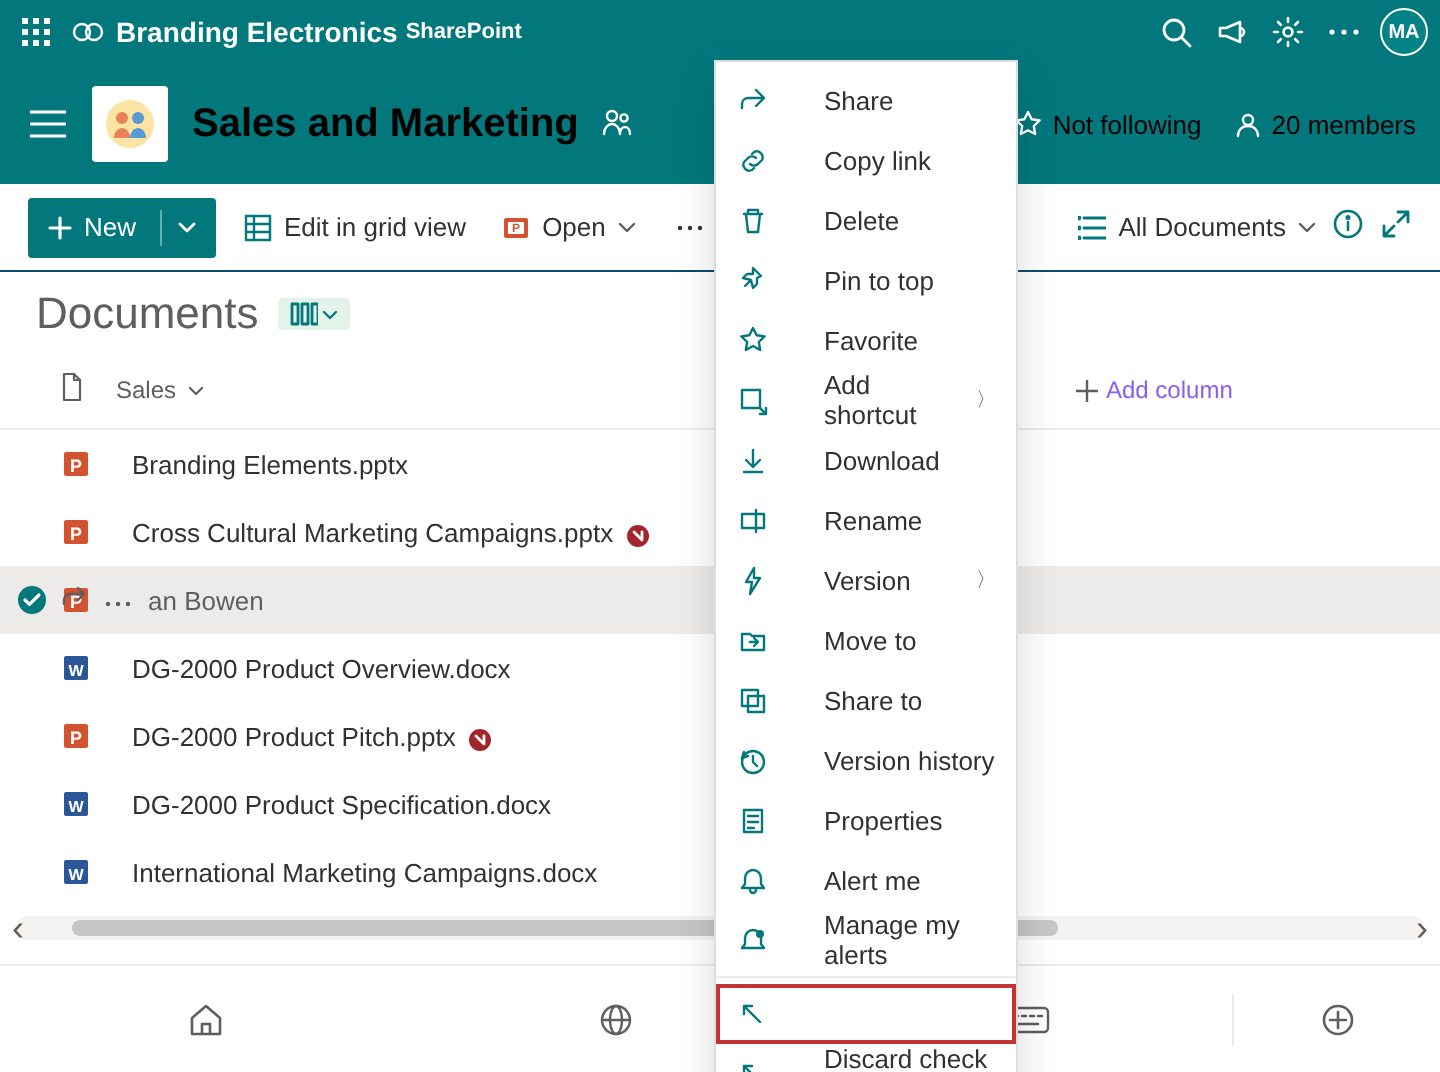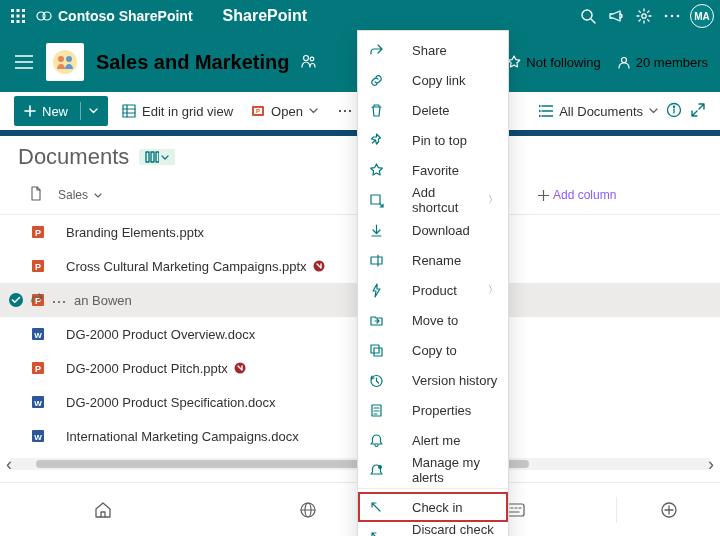--- a/index.html
+++ b/index.html
@@ -3,36 +3,36 @@
 <meta charset="utf-8">
 <style>
   * { box-sizing: border-box; margin: 0; padding: 0; font-family: "Segoe UI", Arial, sans-serif; }
   body { width: 720px; height: 536px; overflow: hidden; background: #fff; position: relative; font-size: 13px; color: #323130; }
 
   
   .suitebar { height: 32px; background: #03787c; color: #fff; display: flex; align-items: center; padding: 0 6px; }
   .suitebar .waffle { width: 24px; height: 24px; display: flex; align-items: center; justify-content: center; cursor: pointer; }
   .suitebar .brandicon { margin-left: 6px; width: 18px; display: flex; align-items: center; }
   .suitebar .brand { font-weight: 600; font-size: 14px; margin-left: 4px; }
-  .suitebar .appname { margin-left: 30px; font-size: 16px; font-weight: 600; }
+  .suitebar .appname { margin-left: 4px; font-size: 11px; font-weight: 600; }
   .suitebar .spacer { flex: 1; }
   .suitebar .iconbtn { width: 28px; height: 28px; display: flex; align-items: center; justify-content: center; cursor: pointer; }
   .suitebar .avatar { width: 24px; height: 24px; border-radius: 50%; background: #038387; border: 1px solid #fff; display: flex; align-items: center; justify-content: center; font-size: 10px; font-weight: 600; margin-left: 4px; }
 
   
   .siteheader { height: 60px; background: #03787c; color: #000000; display: flex; align-items: center; padding: 0 12px; }
   .siteheader .hamburger { width: 24px; height: 24px; display: flex; align-items: center; justify-content: center; cursor: pointer; margin-right: 10px; }
   .siteheader .sitelogo { width: 38px; height: 38px; background: #fff; border-radius: 2px; display: flex; align-items: center; justify-content: center; margin-right: 12px; font-size: 18px; }
   .siteheader .sitename { font-size: 20px; font-weight: 600; }
   .siteheader .teams { margin-left: 10px; }
   .siteheader .right { margin-left: auto; display: flex; align-items: flex-end; gap: 16px; font-size: 13px; }
   .siteheader .right .item { display: flex; align-items: center; gap: 5px; cursor: pointer; }
 
   
-  .cmdbar { height: 44px; display: flex; align-items: center; padding: 0 14px; gap: 10px; border-bottom: 6px solid #0c4a6e; }
+  .cmdbar { height: 44px; display: flex; align-items: center; padding: 0 14px; gap: 10px; border-bottom: 1px solid #0c4a6e; }
   .newbtn { background: #03787c; color: #fff; height: 30px; display: flex; align-items: center; padding: 0 10px; gap: 6px; font-size: 13px; cursor: pointer; border-radius: 2px; }
   .newbtn .sep { width: 1px; height: 18px; background: rgba(255,255,255,0.4); margin: 0 2px 0 6px; }
   .cmditem { display: flex; align-items: center; gap: 6px; font-size: 13px; cursor: pointer; color: #323130; padding: 4px 4px; }
   .cmditem.ellipsis { padding: 4px 6px; }
   .cmdbar .right { margin-left: auto; display: flex; gap: 8px; }
   .viewsel { display: flex; align-items: center; gap: 6px; cursor: pointer; }
 
   
   .libtitle { display: flex; align-items: center; padding: 8px 18px; gap: 10px; font-size: 22px; color: #605e5c; font-weight: 400; }
   .libtitle .viewbtn { background: #e3f3e9; padding: 2px 6px; border-radius: 2px; display: flex; align-items: center; gap: 2px; cursor: pointer; color: #03787c; }
@@ -43,21 +43,21 @@
   .thead .colmod { width: 150px; cursor: pointer; display:flex; align-items:center; gap:4px;}
   .thead .coladd { color: #8b5cf6; cursor: pointer; display:flex; align-items:center; gap:4px;}
   .thead .fileiconhead { margin-right: 16px; }
 
   
   .rows { }
   .row { display: flex; align-items: center; height: 34px; padding: 0 18px 0 30px; font-size: 13px; color: #323130; }
   .row.selected { background: #edebe9; }
   .row .sel { width: 18px; margin-left: -22px; margin-right: 4px; display:flex; align-items:center; }
   .row .ficon { width: 20px; margin-right: 16px; display: flex; align-items:center;}
-  .row .fname { width: 312px; display:flex; align-items:center; gap:6px; overflow:hidden; white-space:nowrap; text-overflow:ellipsis;}
+  .row .fname { width: 312px; display:flex; align-items:flex-end; gap:6px; overflow:hidden; white-space:nowrap; text-overflow:ellipsis;}
   .row .fname .txt { overflow:hidden; text-overflow:ellipsis; white-space:nowrap; }
   .row .fname.selected .txt { font-weight: 600; }
   .row .mod { width: 150px; color: #605e5c; overflow:hidden; white-space:nowrap; }
   .row .rowactions { display:flex; gap:8px; margin-left:-36px; margin-right:8px; color:#605e5c;}
 
   
   .checkdot { width: 12px; height: 12px; }
   .checkdot svg { display:block;}
 
   
@@ -107,21 +107,21 @@
       </svg>
   </div>
   <div class="brandicon">
     <svg width="16" height="16" viewBox="0 0 16 16">
         <g fill="none" stroke="#fff" stroke-width="1.2">
           <circle cx="5" cy="8" r="4"></circle>
           <circle cx="11" cy="8" r="4"></circle>
         </g>
       </svg>
   </div>
-  <div class="brand">Contoso SharePoint</div>
+  <div class="brand">Branding Electronics</div>
   <div class="appname">SharePoint</div>
   <div class="spacer"></div>
   <div class="iconbtn">
     <svg width="16" height="16" viewBox="0 0 16 16" fill="none" stroke="#fff" stroke-width="1.4">
         <circle cx="7" cy="7" r="5"></circle>
         <line x1="11" y1="11" x2="15" y2="15"></line>
       </svg>
   </div>
   <div class="iconbtn">
     <svg width="16" height="16" viewBox="0 0 16 16" fill="none" stroke="#fff" stroke-width="1.3">
@@ -523,40 +523,40 @@
         </svg>
       </span>
       <span class="mlabel">Rename</span>
     </div>
     <div class="mi">
       <span class="micon">
         <svg width="15" height="15" viewBox="0 0 15 15" fill="none" stroke="#03787c" stroke-width="1.2">
           <path d="M8 1L4 8h3l-1 6 5-8H8z"></path>
         </svg>
       </span>
-      <span class="mlabel">Product</span>
+      <span class="mlabel">Version</span>
       <span class="chev">〉</span>
     </div>
     <div class="mi">
       <span class="micon">
         <svg width="15" height="15" viewBox="0 0 15 15" fill="none" stroke="#03787c" stroke-width="1.2">
           <path d="M2 4h4l1 1h6v7H2z"></path>
           <path d="M6 8h4M8 6l2 2-2 2"></path>
         </svg>
       </span>
       <span class="mlabel">Move to</span>
     </div>
     <div class="mi">
       <span class="micon">
         <svg width="15" height="15" viewBox="0 0 15 15" fill="none" stroke="#03787c" stroke-width="1.2">
           <rect x="2" y="2" width="8" height="8"></rect>
           <rect x="5" y="5" width="8" height="8"></rect>
         </svg>
       </span>
-      <span class="mlabel">Copy to</span>
+      <span class="mlabel">Share to</span>
     </div>
     <div class="mi">
       <span class="micon">
         <svg width="15" height="15" viewBox="0 0 15 15" fill="none" stroke="#03787c" stroke-width="1.2">
           <circle cx="7.5" cy="8" r="5.5"></circle>
           <path d="M7.5 5v3l2 2M3 3l-1 3 3-1"></path>
         </svg>
       </span>
       <span class="mlabel">Version history</span>
     </div>
@@ -588,21 +588,20 @@
       </span>
       <span class="mlabel">Manage my alerts</span>
     </div>
     <div class="sep"></div>
     <div class="mi highlight">
       <span class="micon">
         <svg width="15" height="15" viewBox="0 0 15 15" fill="none" stroke="#03787c" stroke-width="1.2">
           <path d="M3 3h4M3 3v4M3 3l8 8"></path>
         </svg>
       </span>
-      <span class="mlabel">Check in</span>
     </div>
     <div class="mi">
       <span class="micon">
         <svg width="15" height="15" viewBox="0 0 15 15" fill="none" stroke="#03787c" stroke-width="1.2">
           <path d="M3 3h4M3 3v4M3 3l8 8M11 7v4h-4"></path>
         </svg>
       </span>
       <span class="mlabel">Discard check out</span>
     </div>
   </div>

